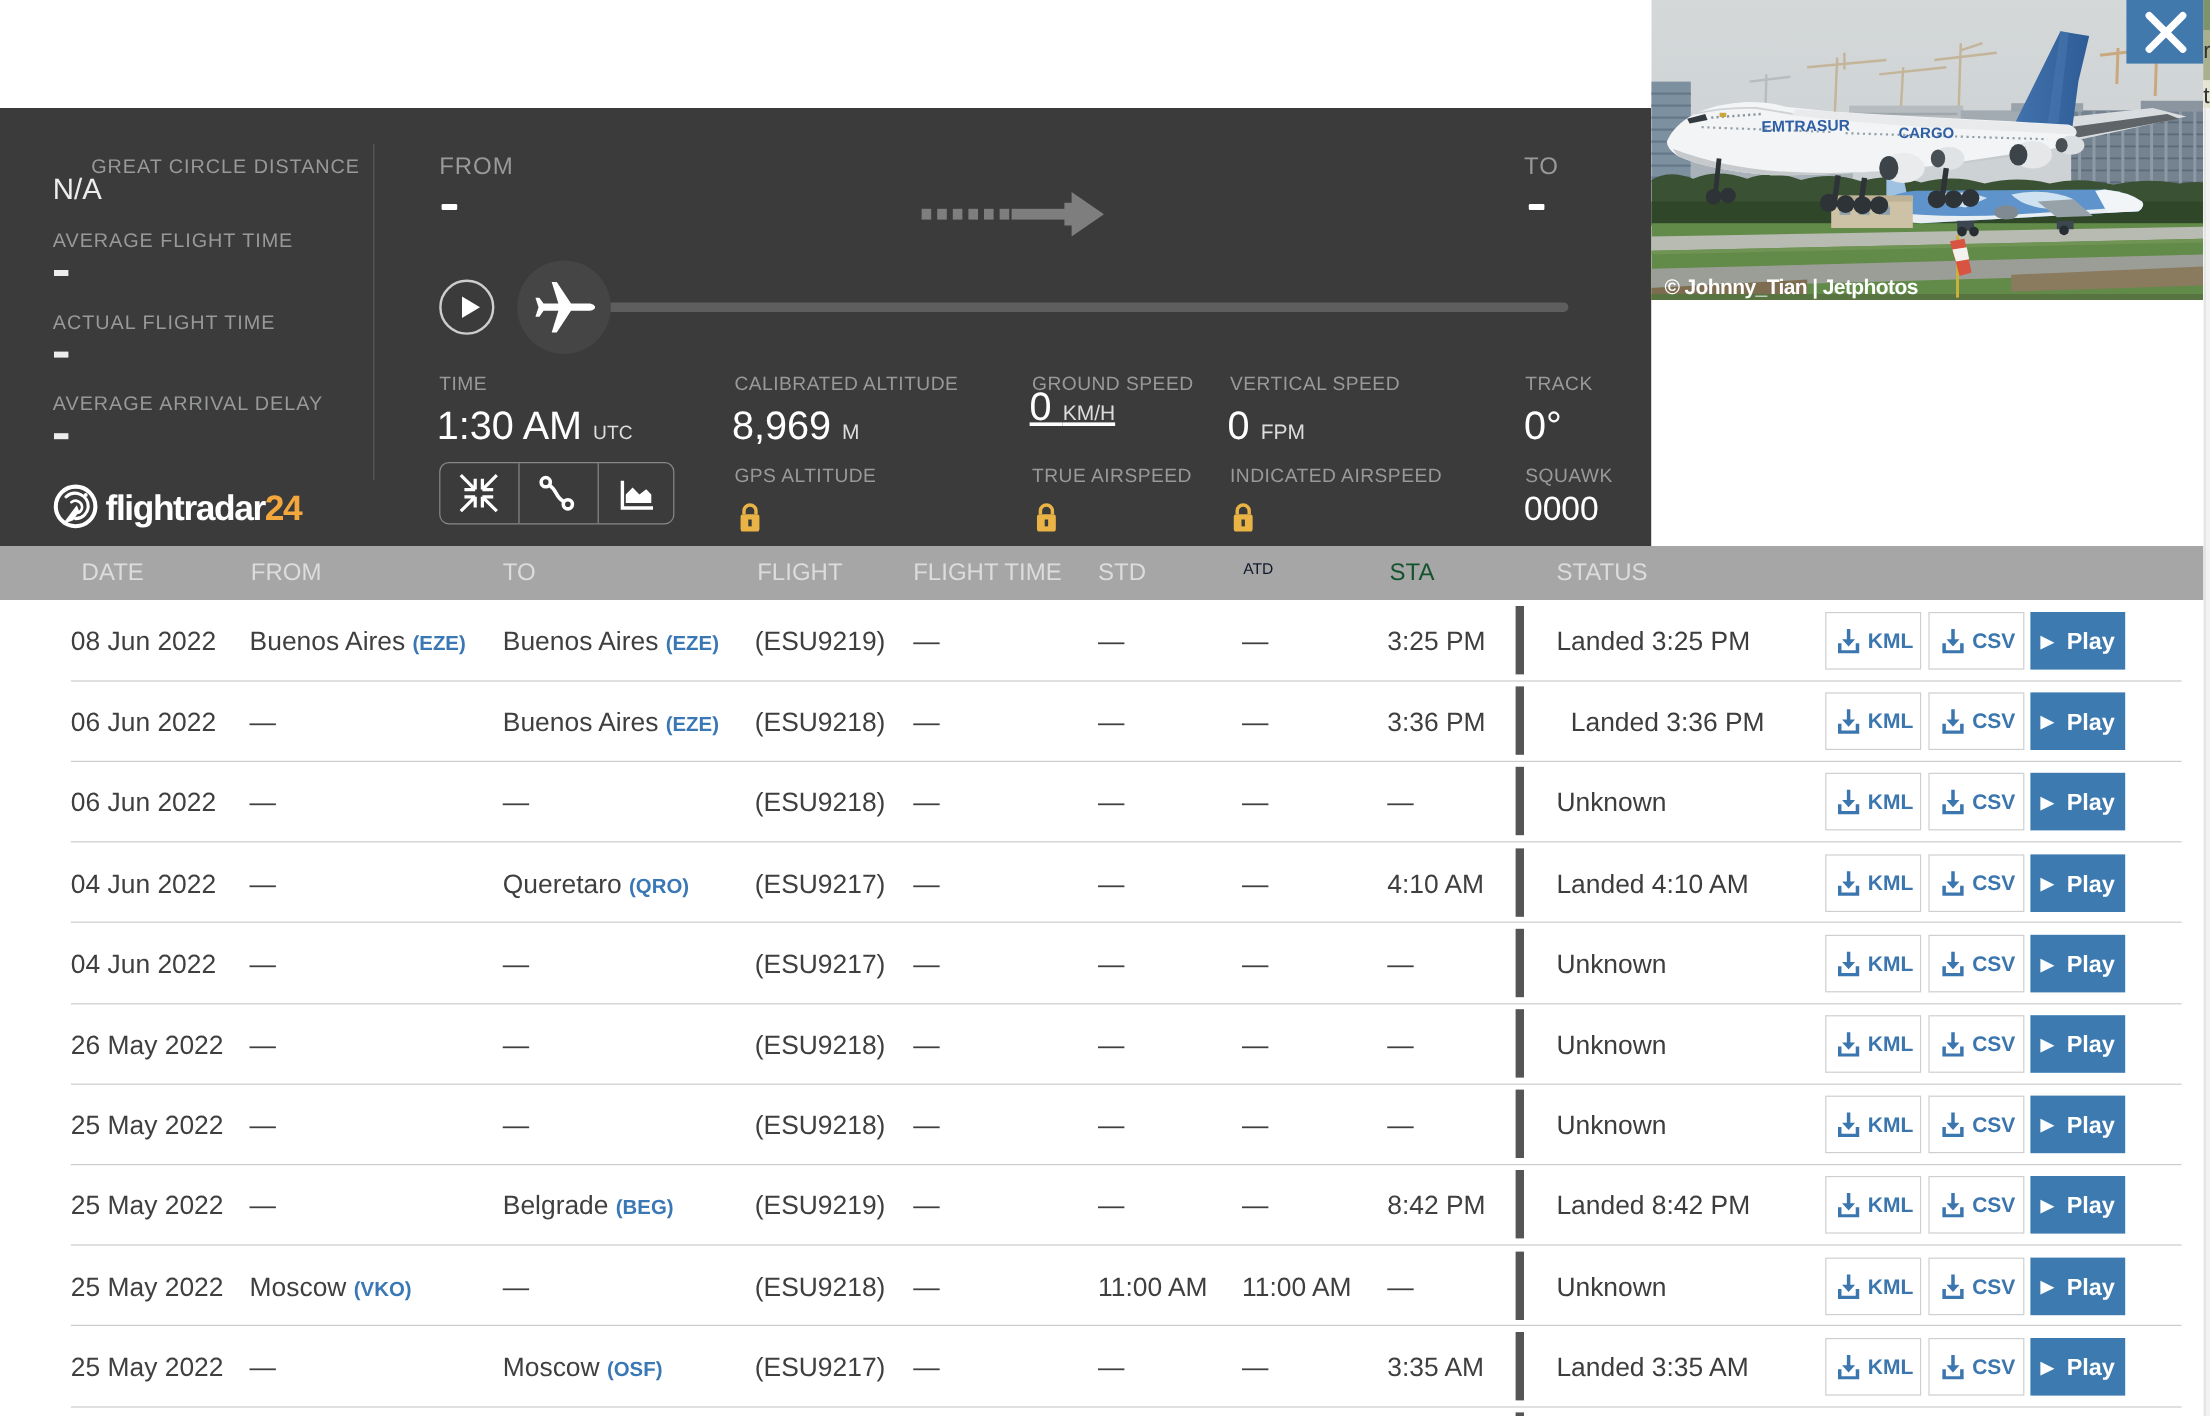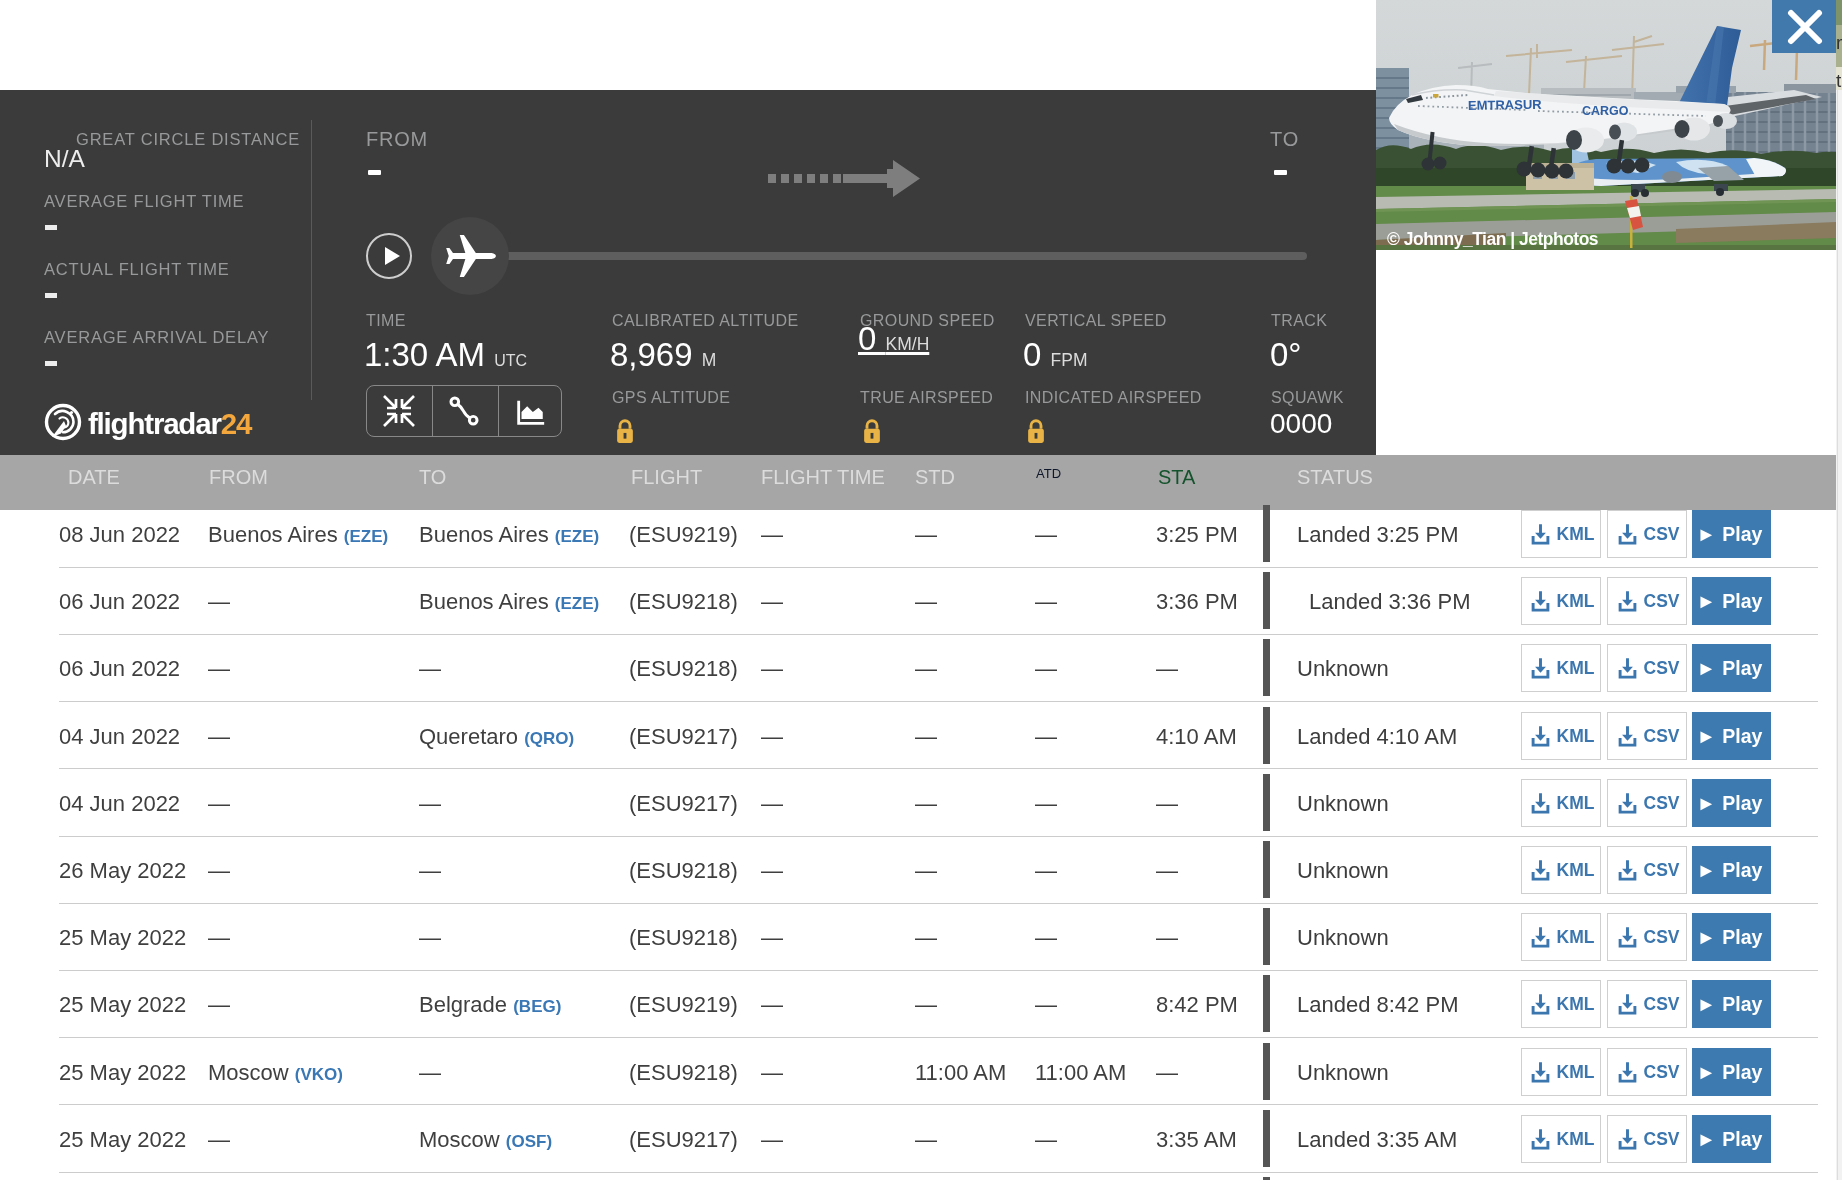--- a/index.html
+++ b/index.html
@@ -257,21 +257,21 @@
     <div class="abs" style="left:0;top:70px;font-size:19px;color:#333;">t</div>
     <div class="abs" style="left:1px;top:90px;width:1px;height:1090px;background:#ddd;"></div>
   </div>
 
   <div class="abs" style="left:1772px;top:0;width:64px;height:53px;background:#4279ad;">
     <svg class="abs" style="left:15px;top:9px;" width="36" height="36" viewBox="0 0 36 36">
       <path stroke="#fff" stroke-width="6" stroke-linecap="round" d="M4 4 L32 32 M32 4 L4 32"></path>
     </svg>
   </div>
 
-  <div class="abs" style="left:0;top:455px;width:1836px;height:55px;background:#a6a6a6;">
+  <div class="abs" style="left:0;top:455px;width:1836px;height:45px;background:#a6a6a6;">
     <div class="abs" style="left:68px;top:11px;font-size:20px;color:#dcdcdc;">DATE</div>
     <div class="abs" style="left:209px;top:11px;font-size:20px;color:#dcdcdc;">FROM</div>
     <div class="abs" style="left:419px;top:11px;font-size:20px;color:#dcdcdc;">TO</div>
     <div class="abs" style="left:631px;top:11px;font-size:20px;color:#dcdcdc;">FLIGHT</div>
     <div class="abs" style="left:761px;top:11px;font-size:20px;color:#dcdcdc;">FLIGHT TIME</div>
     <div class="abs" style="left:915px;top:11px;font-size:20px;color:#dcdcdc;">STD</div>
     <div class="abs" style="left:1036px;top:11px;font-size:13px;color:#0f172a;">ATD</div>
     <div class="abs" style="left:1158px;top:11px;font-size:20px;color:#14532d;">STA</div>
     <div class="abs" style="left:1297px;top:11px;font-size:20px;color:#dcdcdc;">STATUS</div>
   </div>

